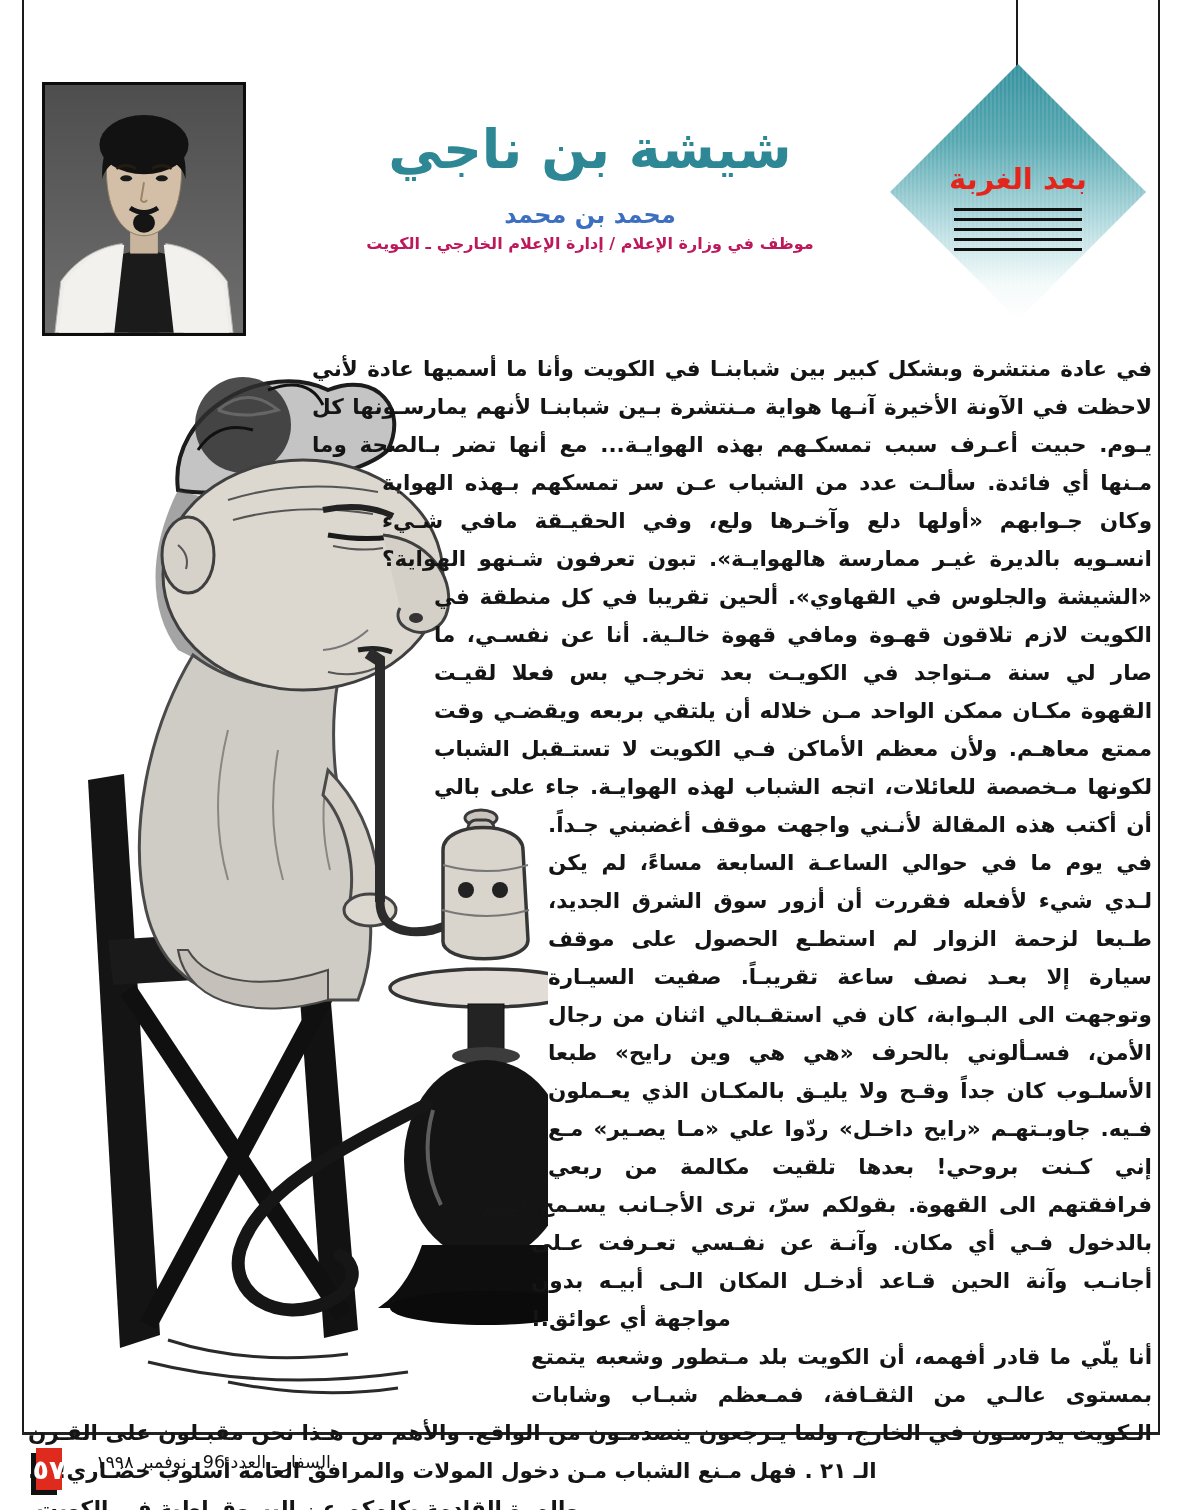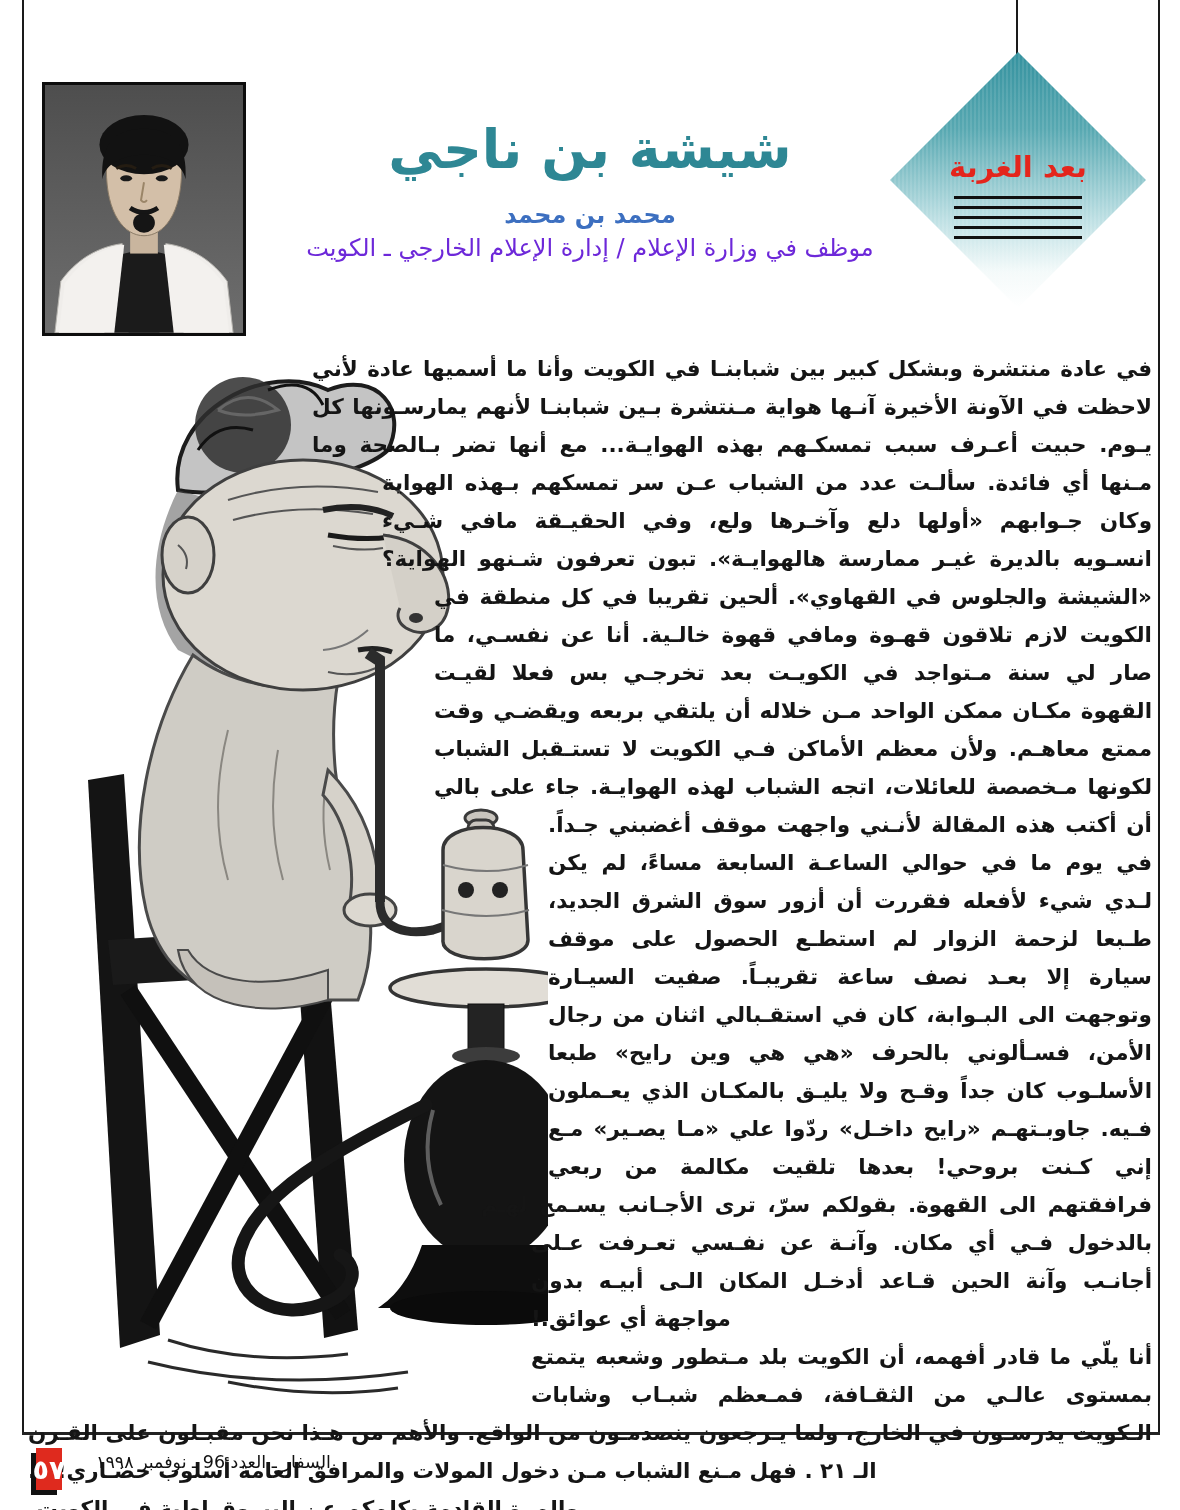--- a/index.html
+++ b/index.html
@@ -11,23 +11,23 @@
   .rule-bottom{position:absolute;left:22px;top:1432px;width:1138px;height:3px;background:#222;}
   .diamond-string{position:absolute;left:1016px;top:0;width:2px;height:66px;background:#1a1a1a;}
   
   .photo-frame{position:absolute;left:42px;top:82px;width:198px;height:248px;
                border:3px solid #0d0d0d;background:#555;}
   .photo-frame svg{display:block;width:100%;height:100%;}
   
   .title-block{position:absolute;left:260px;top:118px;width:660px;text-align:center;direction:rtl;}
   .article-title{margin:0 0 20px 0;font-size:54px;font-weight:bold;color:#2e8794;letter-spacing:0;}
   .author-name{font-size:24px;font-weight:bold;color:#3c6fc0;margin-bottom:5px;}
-  .author-affiliation{font-size:24px;font-weight:normal;color:#6d28d9;}
+  .author-affiliation{font-size:16px;font-weight:bold;color:#be185d;}
   
-  .diamond{position:absolute;left:890px;top:52px;width:256px;height:256px;
+  .diamond{position:absolute;left:890px;top:64px;width:256px;height:256px;
            clip-path:polygon(50% 0,100% 50%,50% 100%,0 50%);
            background:
              repeating-linear-gradient(90deg,rgba(255,255,255,.10) 0 2px,rgba(0,0,0,0) 2px 4px),
              linear-gradient(180deg,#35929f 0%,#57a8b1 30%,#bcdfe3 65%,#f4fafa 86%,#ffffff 100%);
            text-align:center;}
   .badge-label{display:block;margin-top:98px;font-size:29px;font-weight:bold;color:#e4251c;direction:rtl;}
   .badge-rules{margin-top:12px;}
   .badge-rules div{width:128px;height:3px;background:#111;margin:7px auto 0 auto;}
   
   .article{position:absolute;left:28px;top:350px;width:1124px;direction:rtl;

